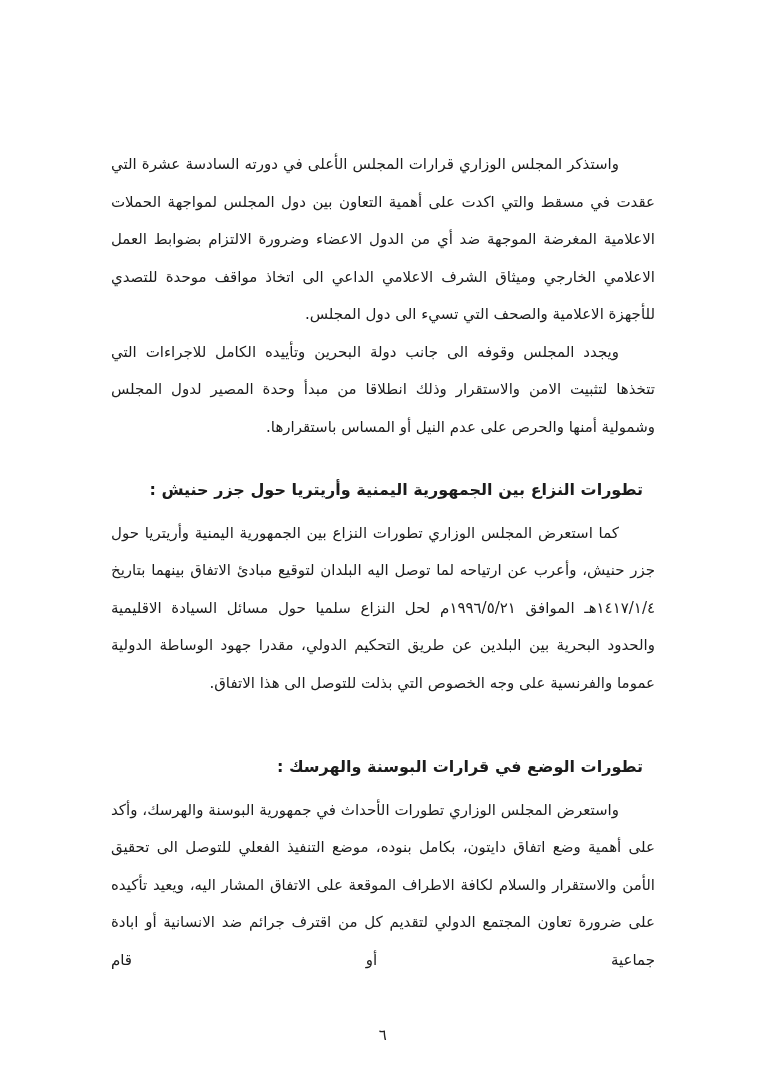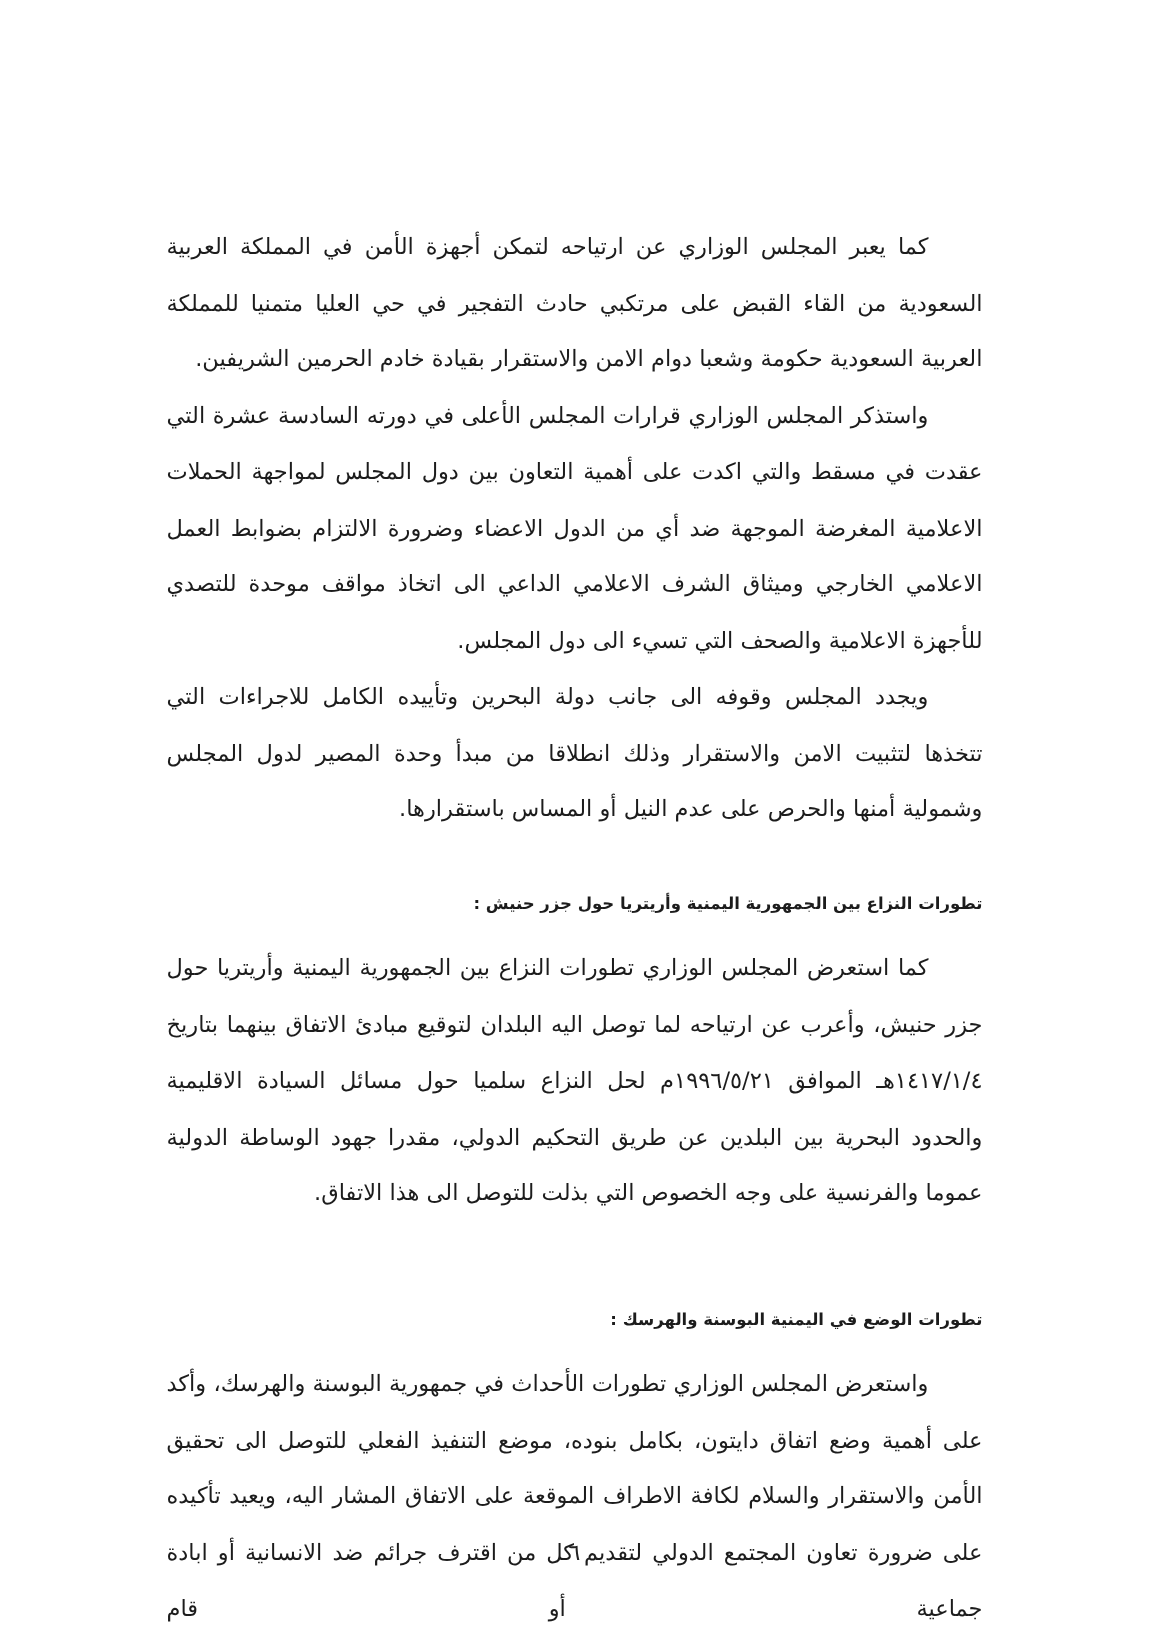--- a/index.html
+++ b/index.html
@@ -35,23 +35,23 @@
   .para {
     margin: 0;
     text-indent: 36px;
     text-align: justify;
   }
   .para-cutoff {
     text-align-last: justify;
   }
   .heading {
     font-weight: bold;
-    font-size: 11px;
+    font-size: 16px;
     line-height: 37.5px;
-    margin: 25px 0 6px 0;
+    margin: 25px 12px 6px 0;
     text-indent: 0;
     text-align: right;
   }
   .heading-bosnia {
     margin-top: 46px;
   }
   .page-number {
     position: absolute;
     bottom: 40px;
     left: 50%;
@@ -60,30 +60,29 @@
     color: #222222;
     direction: rtl;
   }
 </style>
 </head>
 <body>
 
 <div class="page">
   <div class="content">
 
-    <p class="para">كما يعبر المجلس الوزاري عن ارتياحه لتمكن أجهزة الأمن في المملكة العربية السعودية من القاء القبض على مرتكبي حادث التفجير في حي العليا متمنيا للمملكة العربية السعودية حكومة وشعبا دوام الامن والاستقرار بقيادة خادم الحرمين الشريفين.</p>
 
     <p class="para">واستذكر المجلس الوزاري قرارات المجلس الأعلى في دورته السادسة عشرة التي عقدت في مسقط والتي اكدت على أهمية التعاون بين دول المجلس لمواجهة الحملات الاعلامية المغرضة الموجهة ضد أي من الدول الاعضاء وضرورة الالتزام بضوابط العمل الاعلامي الخارجي وميثاق الشرف الاعلامي الداعي الى اتخاذ مواقف موحدة للتصدي للأجهزة الاعلامية والصحف التي تسيء الى دول المجلس.</p>
 
     <p class="para">ويجدد المجلس وقوفه الى جانب دولة البحرين وتأييده الكامل للاجراءات التي تتخذها لتثبيت الامن والاستقرار وذلك انطلاقا من مبدأ وحدة المصير لدول المجلس وشمولية أمنها والحرص على عدم النيل أو المساس باستقرارها.</p>
 
     <h2 class="heading">تطورات النزاع بين الجمهورية اليمنية وأريتريا حول جزر حنيش :</h2>
 
     <p class="para">كما استعرض المجلس الوزاري تطورات النزاع بين الجمهورية اليمنية وأريتريا حول جزر حنيش، وأعرب عن ارتياحه لما توصل اليه البلدان لتوقيع مبادئ الاتفاق بينهما بتاريخ ١٤١٧/١/٤هـ الموافق ١٩٩٦/٥/٢١م لحل النزاع سلميا حول مسائل السيادة الاقليمية والحدود البحرية بين البلدين عن طريق التحكيم الدولي، مقدرا جهود الوساطة الدولية عموما والفرنسية على وجه الخصوص التي بذلت للتوصل الى هذا الاتفاق.</p>
 
-    <h2 class="heading heading-bosnia">تطورات الوضع في اليمنية البوسنة والهرسك :</h2>
+    <h2 class="heading heading-bosnia">تطورات الوضع في قرارات البوسنة والهرسك :</h2>
 
     <p class="para para-cutoff">واستعرض المجلس الوزاري تطورات الأحداث في جمهورية البوسنة والهرسك، وأكد على أهمية وضع اتفاق دايتون، بكامل بنوده، موضع التنفيذ الفعلي للتوصل الى تحقيق الأمن والاستقرار والسلام لكافة الاطراف الموقعة على الاتفاق المشار اليه، ويعيد تأكيده على ضرورة تعاون المجتمع الدولي لتقديم كل من اقترف جرائم ضد الانسانية أو ابادة جماعية أو قام</p>
 
   </div>
 
   <div class="page-number">٦</div>
 </div>
 
 </body></html>

